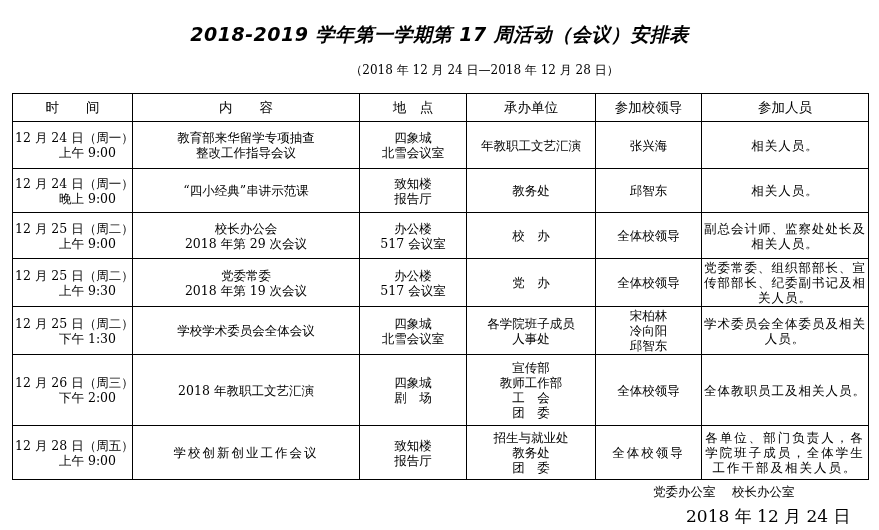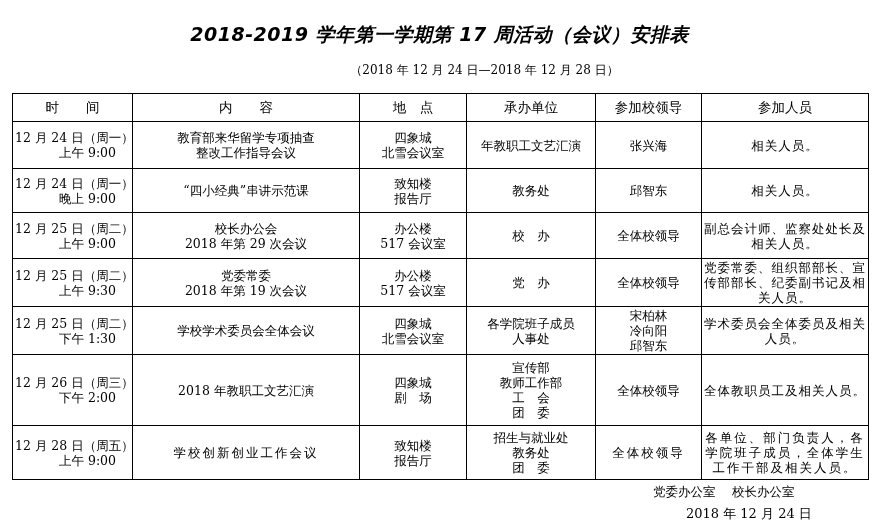--- a/index.html
+++ b/index.html
@@ -38,21 +38,21 @@
     font-size: 13.5px; height: 27px;
   }
   td.time { text-align: left; padding-left: 1px; white-space: nowrap; }
   td.time .l2 { display: block; padding-left: 30px; }
   td.people { text-align: left; letter-spacing: 1px; }
   .line { display: block; }
   .footer-org {
     position: absolute; left: 653px; top: 484px; font-size: 12.5px;
   }
   .footer-date {
-    position: absolute; left: 686px; top: 505px; font-size: 13px;
+    position: absolute; left: 686px; top: 505px; font-size: 17px;
   }
 </style>
 </head>
 <body>
 
 <div class="title">2018-2019 学年第一学期第 17 周活动（会议）安排表</div>
 <div class="subtitle">（2018 年 12 月 24 日—2018 年 12 月 28 日）</div>
 
 <table class="schedule">
   <colgroup>

